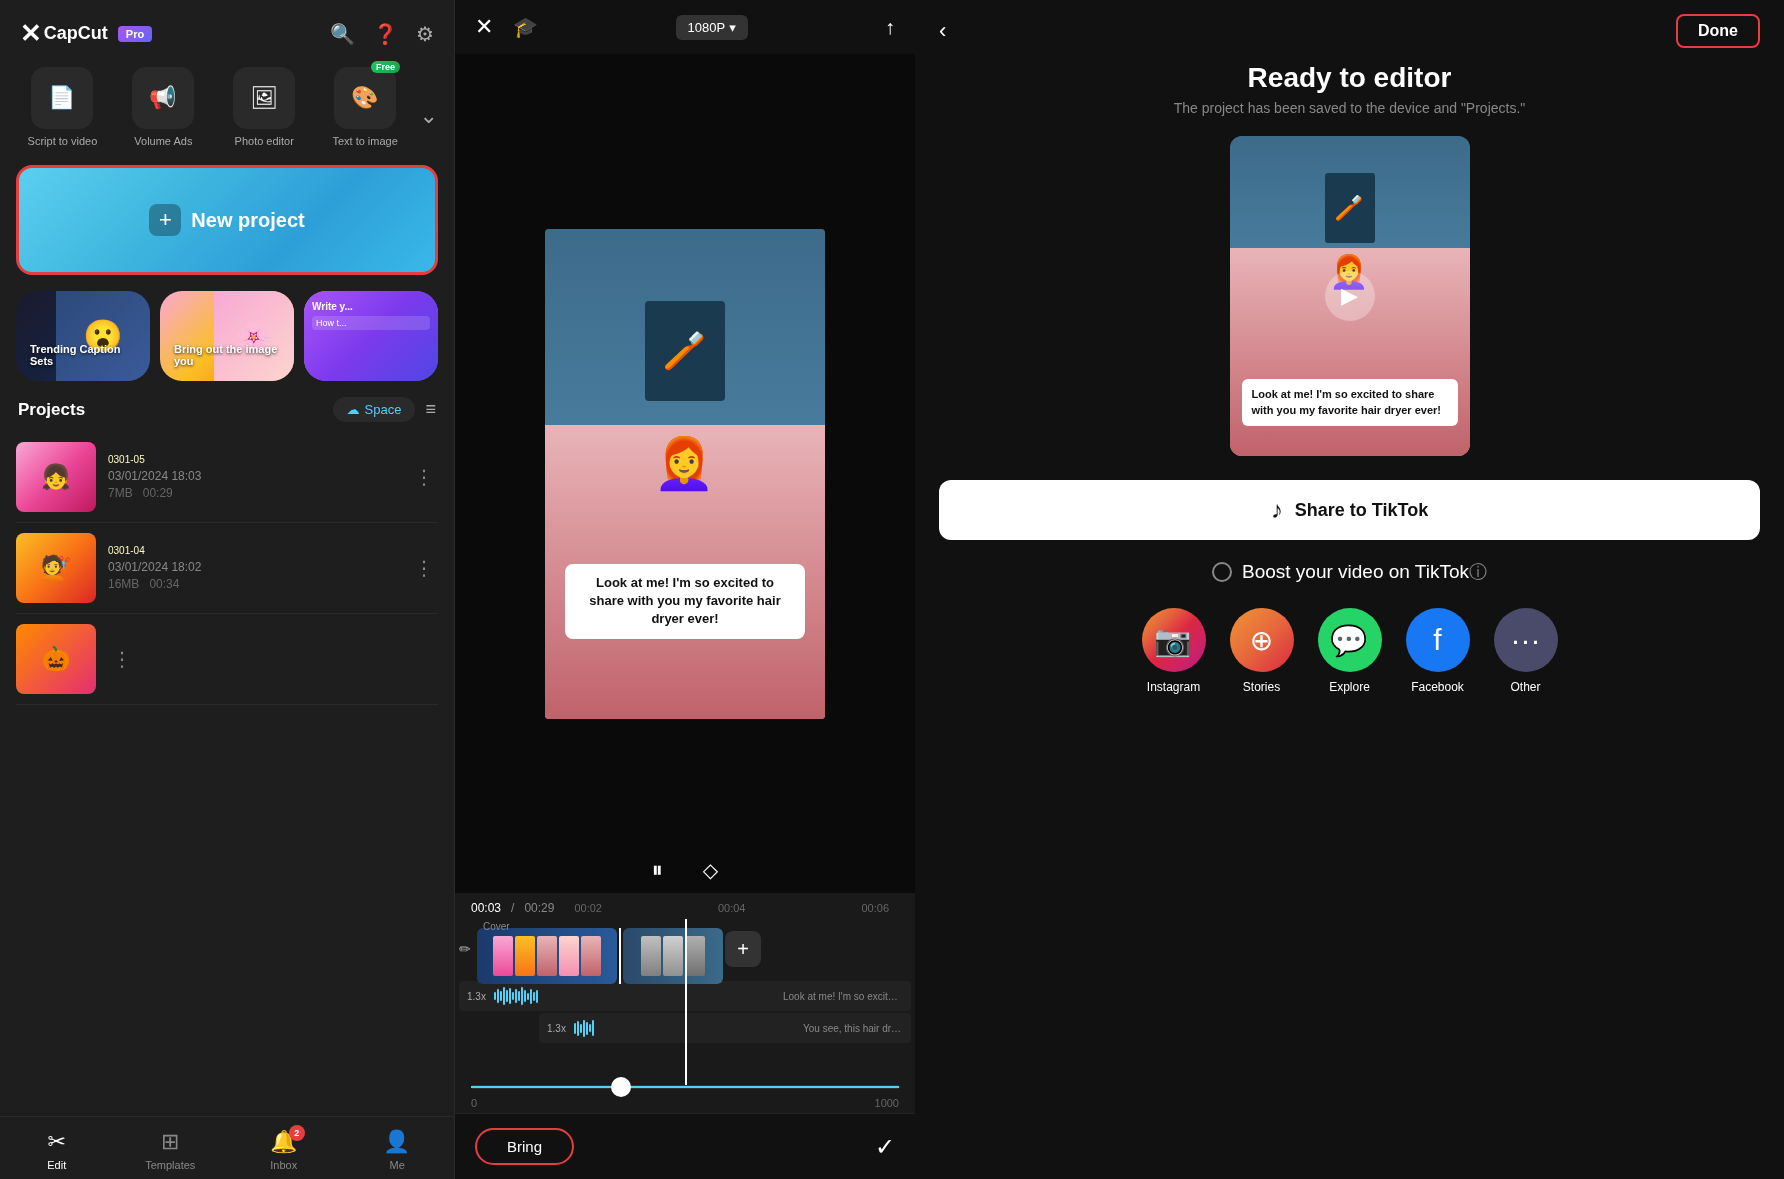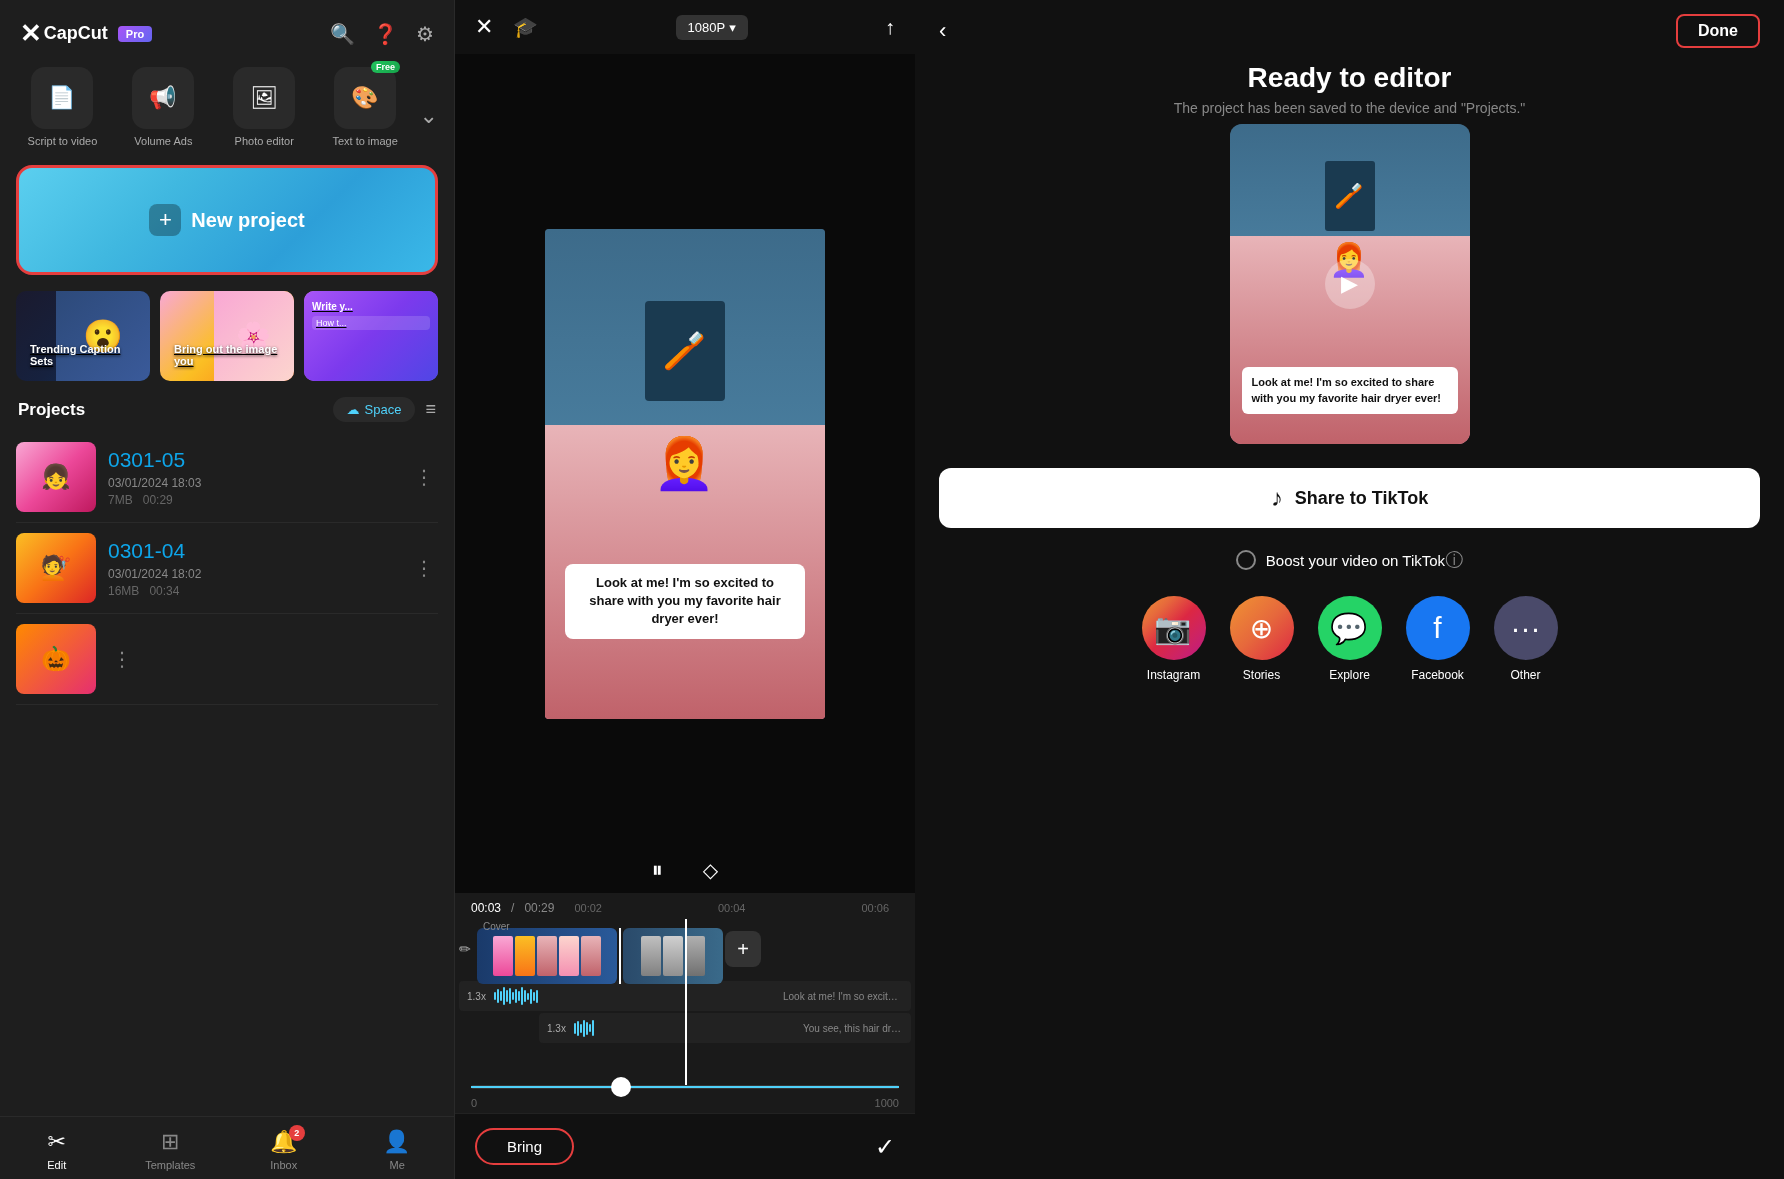--- a/index.html
+++ b/index.html
@@ -174,25 +174,24 @@
 
     .explore-cards {
       display: flex;
       gap: 10px;
       padding: 0 16px 16px;
       overflow: hidden;
     }
     .explore-card {
       flex: 1;
       height: 90px;
-      border-radius: 10px;
+      border-radius: 22px;
       overflow: hidden;
       position: relative;
       cursor: pointer;
-      text-decoration: underline;
     }
     .explore-card-bg {
       width: 100%;
       height: 100%;
       display: flex;
       align-items: flex-end;
       padding: 8px;
     }
     .card-label {
       color: white;
@@ -265,22 +264,22 @@
       justify-content: center;
       font-size: 28px;
     }
     .thumb1 { background: linear-gradient(135deg, #f9a8d4, #ec4899, #be185d); }
     .thumb2 { background: linear-gradient(135deg, #fbbf24, #f97316, #dc2626); }
     .thumb3 { background: linear-gradient(135deg, #fb923c, #f97316, #ea580c); }
     .project-info {
       flex: 1;
     }
     .project-name {
-      color: #0ea5e9;
-      font-size: 21px;
+      color: #fef9c3;
+      font-size: 10px;
       font-weight: 500;
       margin-bottom: 4px;
     }
     .project-date {
       color: #888;
       font-size: 12px;
       margin-bottom: 3px;
     }
     .project-meta {
       color: #666;
@@ -609,21 +608,21 @@
       color: white;
       font-size: 28px;
       font-weight: 700;
       text-align: center;
       margin-bottom: 6px;
     }
     .share-subtitle {
       color: #888;
       font-size: 14px;
       text-align: center;
-      margin-bottom: 8px;
+      margin-bottom: 20px;
     }
 
     .share-preview {
       display: flex;
       justify-content: center;
       margin-bottom: 24px;
     }
     .share-preview-frame {
       width: 240px;
       height: 320px;
@@ -702,21 +701,21 @@
       gap: 10px;
     }
     .boost-radio {
       width: 20px;
       height: 20px;
       border: 2px solid #888;
       border-radius: 50%;
     }
     .boost-text {
       color: white;
-      font-size: 15px;
+      font-size: 19px;
       text-align: right;
     }
     .boost-info {
       color: #888;
       font-size: 18px;
       cursor: pointer;
     }
 
     .share-platforms {
       display: flex;

